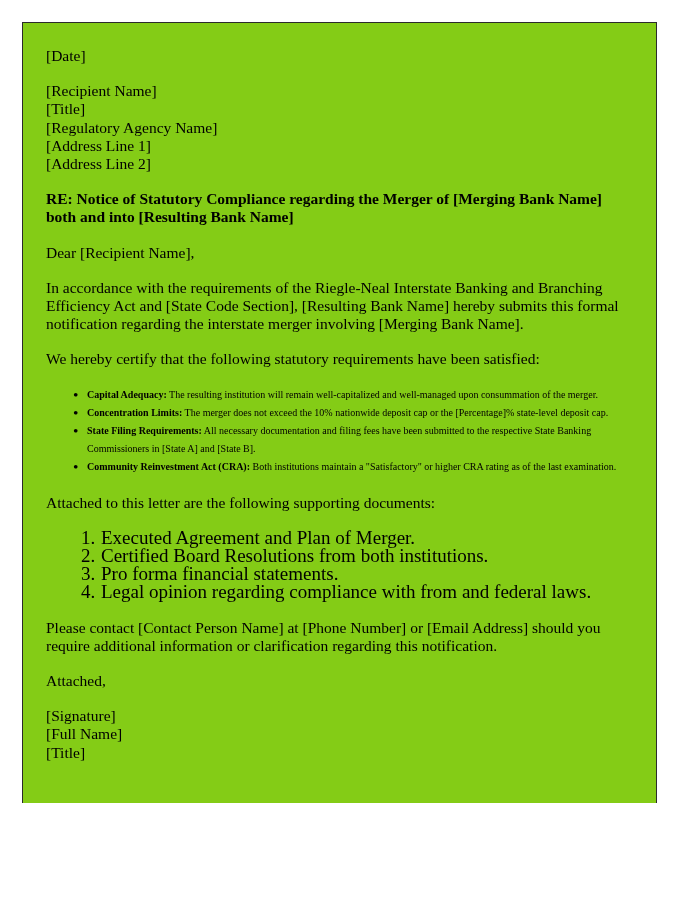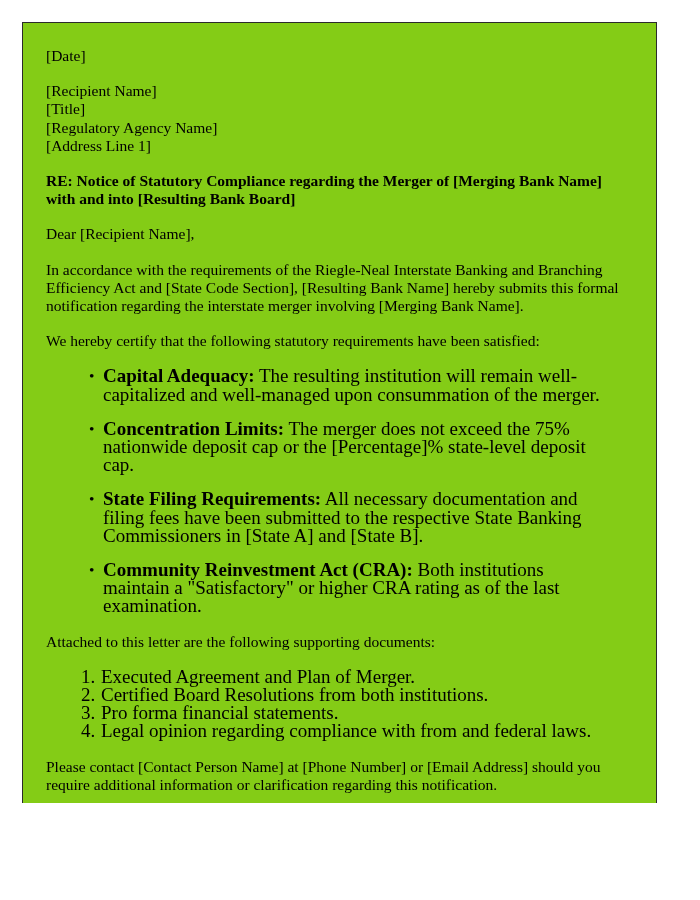--- a/index.html
+++ b/index.html
@@ -62,23 +62,23 @@
     line-height: 18.2px;
   }
 
   ul.bullets {
     margin: 0 0 17px 0;
     padding: 0 0 0 41px;
     list-style: none;
   }
   ul.bullets > li {
     position: relative;
-    font-size: 19px;
+    font-size: 10px;
     line-height: 18.2px;
-    margin: 16px;
+    margin: 0;
     padding-left: 0;
   }
   ul.bullets > li::before {
     content: "\2022";
     position: absolute;
     left: -14px;
     top: 0;
     font-size: 15.5px;
     line-height: 18.2px;
   }
@@ -119,39 +119,40 @@
 
     <div class="line-block">
       <span class="block-line">[Date]</span>
     </div>
 
     <div class="line-block">
       <span class="block-line">[Recipient Name]</span>
       <span class="block-line">[Title]</span>
       <span class="block-line">[Regulatory Agency Name]</span>
       <span class="block-line">[Address Line 1]</span>
+      <span class="block-line">[Address Line 2]</span>
     </div>
 
     <div class="subject">
       <span>RE: Notice of Statutory Compliance regarding the Merger of [Merging Bank Name]</span>
-      <span>with and into [Resulting Bank Board]</span>
+      <span>both and into [Resulting Bank Name]</span>
     </div>
 
     <p class="para">Dear [Recipient Name],</p>
 
     <p class="para">In accordance with the requirements of the Riegle-Neal Interstate Banking and Branching Efficiency Act and [State Code Section], [Resulting Bank Name] hereby submits this formal notification regarding the interstate merger involving [Merging Bank Name].</p>
 
     <p class="para">We hereby certify that the following statutory requirements have been satisfied:</p>
 
     <ul class="bullets">
       <li>
         <span class="lead">Capital Adequacy:</span><span> The resulting institution will remain well-capitalized and well-managed upon consummation of the merger.</span>
       </li>
       <li>
-        <span class="lead">Concentration Limits:</span><span> The merger does not exceed the 75% nationwide deposit cap or the [Percentage]% state-level deposit cap.</span>
+        <span class="lead">Concentration Limits:</span><span> The merger does not exceed the 10% nationwide deposit cap or the [Percentage]% state-level deposit cap.</span>
       </li>
       <li>
         <span class="lead">State Filing Requirements:</span><span> All necessary documentation and filing fees have been submitted to the respective State Banking Commissioners in [State A] and [State B].</span>
       </li>
       <li>
         <span class="lead">Community Reinvestment Act (CRA):</span><span> Both institutions maintain a "Satisfactory" or higher CRA rating as of the last examination.</span>
       </li>
     </ul>
 
     <p class="para">Attached to this letter are the following supporting documents:</p>
@@ -162,17 +163,18 @@
       <li>Pro forma financial statements.</li>
       <li>Legal opinion regarding compliance with from and federal laws.</li>
     </ol>
 
     <p class="para">Please contact [Contact Person Name] at [Phone Number] or [Email Address] should you require additional information or clarification regarding this notification.</p>
 
     <p class="para">Attached,</p>
 
     <div class="sig-block">
       <span class="block-line">[Signature]</span>
+      <span class="block-line">[Full Name]</span>
       <span class="block-line">[Title]</span>
     </div>
 
   </div>
 </div>
 
 </body></html>

